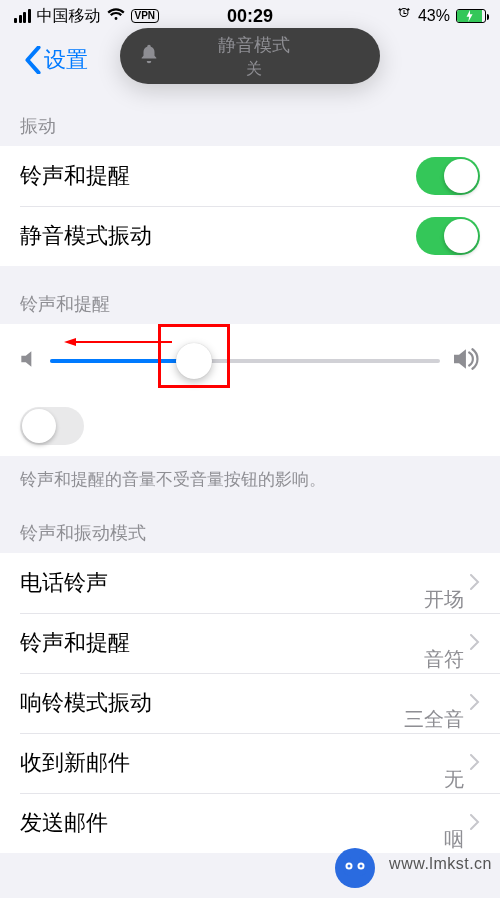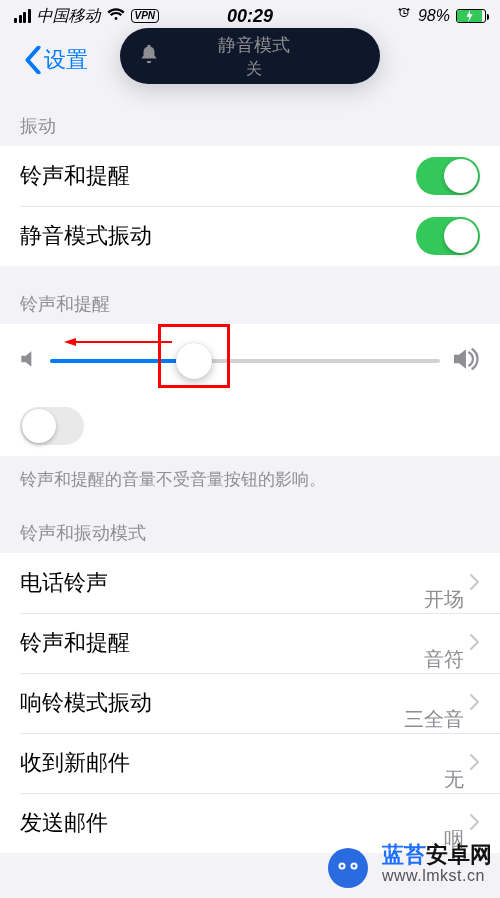--- a/index.html
+++ b/index.html
@@ -1,35 +1,35 @@
 <!DOCTYPE html>
 <html><head>
 <meta charset="utf-8">
 <style>
   * { box-sizing: border-box; margin: 0; padding: 0; }
   html, body { width: 500px; height: 898px; font-family: -apple-system, "Helvetica Neue", Arial, sans-serif; background: #f2f2f7; overflow: hidden; }
-  .status-bar { height: 28px; display: flex; align-items: center; justify-content: space-between; padding: 16px 14px; font-size: 18px; font-weight: 600; color: #000; position: relative; font-style: italic; }
+  .status-bar { height: 28px; display: flex; align-items: center; justify-content: space-between; padding: 16px 14px; font-size: 18px; font-weight: 600; color: #000; position: relative; }
   .status-left, .status-right { display: flex; align-items: center; gap: 6px; }
   .status-center { position: absolute; left: 50%; transform: translateX(-50%); font-size: 18px; font-weight: 600; }
   .signal-bars { display: flex; align-items: flex-end; gap: 1.5px; }
   .signal-bars span { width: 3px; background: #000; border-radius: 1px; }
   .signal-bars span:nth-child(1){height:5px}.signal-bars span:nth-child(2){height:8px}.signal-bars span:nth-child(3){height:11px}.signal-bars span:nth-child(4){height:14px}
   .carrier { font-size: 16px; font-weight: 400; }
   .wifi-icon svg { width: 18px; height: 14px; }
   .vpn-badge { border: 1.5px solid #000; border-radius: 4px; font-size: 10px; padding: 0 3px; font-weight: 700; line-height: 12px; }
   .alarm-icon svg { width: 16px; height: 16px; }
   .battery-pct { font-size: 16px; font-weight: 500; }
   .battery-icon { width: 30px; height: 14px; border: 1.5px solid #000; border-radius: 3px; position: relative; display: flex; align-items: center; }
   .battery-icon::after { content: ""; position: absolute; right: -4px; top: 4px; width: 2.5px; height: 6px; background: #000; border-radius: 0 2px 2px 0; }
   .battery-fill { background: #34c759; height: 100%; width: 90%; border-radius: 2px 0 0 2px; position: relative; display:flex; align-items:center; justify-content:center;}
   .battery-fill svg { width: 10px; height: 12px; }
   .nav { height: 56px; display: flex; align-items: center; padding: 0 24px; position: relative; }
   .back { display: flex; align-items: center; color: #007aff; font-size: 22px; gap: 2px; }
   .back svg { width: 18px; height: 28px; }
-  .toast { position: absolute; top: 28px; left: 50%; transform: translateX(-50%); width: 260px; height: 56px; background: #0f172a; border-radius: 28px; box-shadow: 0 6px 24px rgba(0,0,0,0.18); display: flex; align-items: center; padding: 0 18px; z-index: 50; }
+  .toast { position: absolute; top: 28px; left: 50%; transform: translateX(-50%); width: 260px; height: 56px; background: #404040; border-radius: 28px; box-shadow: 0 6px 24px rgba(0,0,0,0.18); display: flex; align-items: center; padding: 0 18px; z-index: 50; }
   .toast-bell { color: #8e8e93; margin-right: 26px; }
   .toast-bell svg { width: 22px; height: 22px; }
   .toast-text { flex: 1; text-align: center; margin-left: -40px; }
   .toast-title { color: #8e8e93; font-size: 18px; }
   .toast-sub { color: #8e8e93; font-size: 16px; margin-top: 2px; }
   .section-header { padding: 26px 20px 8px; color: #8e8e93; font-size: 18px; }
   .row-group { background: #fff; }
   .row { display: flex; align-items: center; padding: 0 20px; min-height: 60px; font-size: 22px; color: #000; position: relative; }
   .row + .row::before { content:""; position:absolute; left:20px; right:0; top:0; height:1px; background:#e5e5ea; }
   .row-label { flex: 1; }
@@ -79,21 +79,21 @@
     </span>
     <span class="vpn-badge">VPN</span>
   </div>
   <div class="status-center">00:29</div>
   <div class="status-right">
     <span class="alarm-icon">
       <svg viewBox="0 0 16 16">
           <path d="M8 2a4.5 4.5 0 104.5 4.5A4.5 4.5 0 008 2zm0 8A3.5 3.5 0 1111.5 6.5 3.5 3.5 0 018 10zM2.2 3.6L3.8 2 5 3.2 3.4 4.8zM11 3.2 12.2 2l1.6 1.6-1.2 1.2zM7.5 4h1v3h2v1h-3z" fill="#000"></path>
         </svg>
     </span>
-    <span class="battery-pct">98%</span>
+    <span class="battery-pct">43%</span>
     <span class="battery-icon">
       <span class="battery-fill">
           <svg viewBox="0 0 10 14">
             <path d="M5 0L1 8h3l-1 6 5-9H5z" fill="#fff"></path>
           </svg>
         </span>
     </span>
   </div>
 </div>
 
@@ -210,18 +210,15 @@
     <circle cx="26" cy="30" r="20" fill="#2a6be0"></circle>
     <rect x="14" y="22" width="24" height="16" rx="8" fill="#2a6be0"></rect>
     <circle cx="20" cy="28" r="3.5" fill="#fff"></circle>
     <circle cx="32" cy="28" r="3.5" fill="#fff"></circle>
     <circle cx="20" cy="28" r="1.5" fill="#2a6be0"></circle>
     <circle cx="32" cy="28" r="1.5" fill="#2a6be0"></circle>
     <line x1="16" y1="14" x2="20" y2="20" stroke="#2a6be0" stroke-width="3" stroke-linecap="round"></line>
     <line x1="36" y1="14" x2="32" y2="20" stroke="#2a6be0" stroke-width="3" stroke-linecap="round"></line>
   </svg>
   <div class="wm-text">
-    <div class="wm-line1">
-      <span class="wm-blue">蓝苔</span><span class="wm-black">安卓网</span>
-    </div>
     <div class="wm-line2">www.lmkst.cn</div>
   </div>
 </div>
 
 </body></html>

